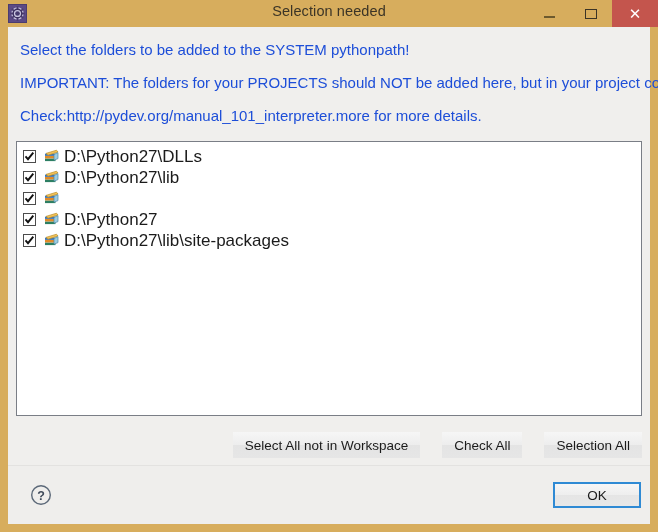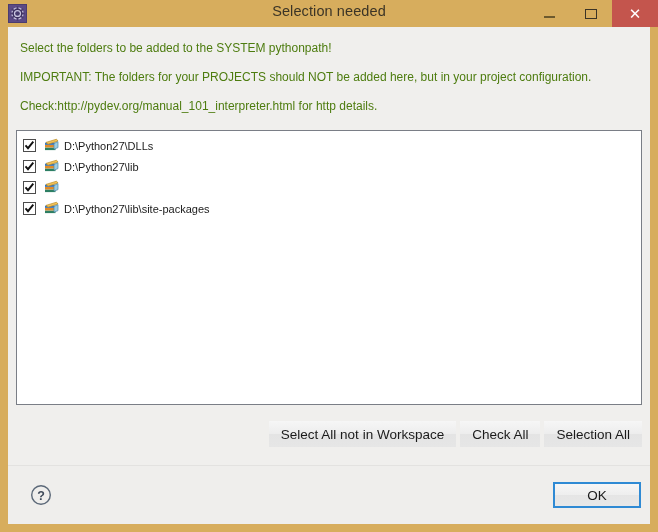--- a/index.html
+++ b/index.html
@@ -102,22 +102,22 @@
     background: #f0efed;
     display: flex;
     flex-direction: column;
     position: relative;
   }
 
   .messages {
     padding: 12px 12px 0 12px;
   }
   .msg {
-    font-size: 12px;
-    color: #4d7c0f;
+    font-size: 15px;
+    color: #1d4ed8;
     line-height: 1.25;
     margin-bottom: 14px;
     white-space: nowrap;
   }
   .msg:first-child { margin-top: 2px; }
 
   
   .listbox {
     margin: 2px 8px 0 8px;
     height: 275px;
@@ -150,30 +150,30 @@
     height: 16px;
     margin-left: 6px;
     flex: 0 0 18px;
     display: flex;
     align-items: center;
     justify-content: center;
   }
   .row-icon svg { display: block; }
   .row-label {
     margin-left: 4px;
-    font-size: 11px;
+    font-size: 17px;
     color: #1b1b1b;
     white-space: nowrap;
   }
 
   
   .mid-buttons {
     display: flex;
     justify-content: flex-end;
-    gap: 4px;
+    gap: 22px;
     margin: 16px 8px 0 8px;
   }
   .btn {
     background: linear-gradient(to bottom, #f6f6f6 0%, #ededed 50%, #e4e4e4 51%, #e6e6e6 100%);
     border: 1px solid #adадb0;
     border-color: #aaaaac;
     box-sizing: border-box;
     font-size: 13.5px;
     color: #1b1b1b;
     font-family: "Liberation Sans", sans-serif;
@@ -265,21 +265,21 @@
         <span>✕</span>
       </div>
     </div>
   </div>
 
   <div class="dialog-body">
 
     <div class="messages">
       <div class="msg">Select the folders to be added to the SYSTEM pythonpath!</div>
       <div class="msg">IMPORTANT: The folders for your PROJECTS should NOT be added here, but in your project configuration.</div>
-      <div class="msg">Check:http://pydev.org/manual_101_interpreter.html for http details.</div>
+      <div class="msg">Check:http://pydev.org/manual_101_interpreter.more for more details.</div>
     </div>
 
     <div class="listbox">
 
       <div class="list-row">
         <span class="cb">
           <svg width="11" height="11" viewBox="0 0 11 11">
               <path d="M1.5 5.4 L4 8.2 L9.3 1.6" fill="none" stroke="#111" stroke-width="1.9"></path>
             </svg>
         </span>
@@ -323,20 +323,37 @@
           <svg width="17" height="15" viewBox="0 0 17 15">
             <rect x="2" y="9.5" width="10.5" height="2.6" fill="#2d7f63"></rect>
             <rect x="2" y="7" width="10.5" height="2.4" fill="#e08a28"></rect>
             <rect x="2" y="4.6" width="10.5" height="2.3" fill="#3a74b8"></rect>
             <path d="M3 4.4 L13.5 1.2 L15 3 L5 6.2 Z" fill="#f2c35a" stroke="#b98a20" stroke-width="0.7"></path>
             <path d="M11 5.5 L15 3.6 L15 9.6 L11 11.2 Z" fill="#9dcde2" stroke="#4f8aa8" stroke-width="0.7"></path>
           </svg>
         </span>
       </div>
 
+      <div class="list-row">
+        <span class="cb">
+          <svg width="11" height="11" viewBox="0 0 11 11">
+              <path d="M1.5 5.4 L4 8.2 L9.3 1.6" fill="none" stroke="#111" stroke-width="1.9"></path>
+            </svg>
+        </span>
+        <span class="row-icon">
+          <svg width="17" height="15" viewBox="0 0 17 15">
+            <rect x="2" y="9.5" width="10.5" height="2.6" fill="#2d7f63"></rect>
+            <rect x="2" y="7" width="10.5" height="2.4" fill="#e08a28"></rect>
+            <rect x="2" y="4.6" width="10.5" height="2.3" fill="#3a74b8"></rect>
+            <path d="M3 4.4 L13.5 1.2 L15 3 L5 6.2 Z" fill="#f2c35a" stroke="#b98a20" stroke-width="0.7"></path>
+            <path d="M11 5.5 L15 3.6 L15 9.6 L11 11.2 Z" fill="#9dcde2" stroke="#4f8aa8" stroke-width="0.7"></path>
+          </svg>
+        </span>
+        <span class="row-label">D:\Python27</span>
+      </div>
 
       <div class="list-row">
         <span class="cb">
           <svg width="11" height="11" viewBox="0 0 11 11">
               <path d="M1.5 5.4 L4 8.2 L9.3 1.6" fill="none" stroke="#111" stroke-width="1.9"></path>
             </svg>
         </span>
         <span class="row-icon">
           <svg width="17" height="15" viewBox="0 0 17 15">
             <rect x="2" y="9.5" width="10.5" height="2.6" fill="#2d7f63"></rect>

